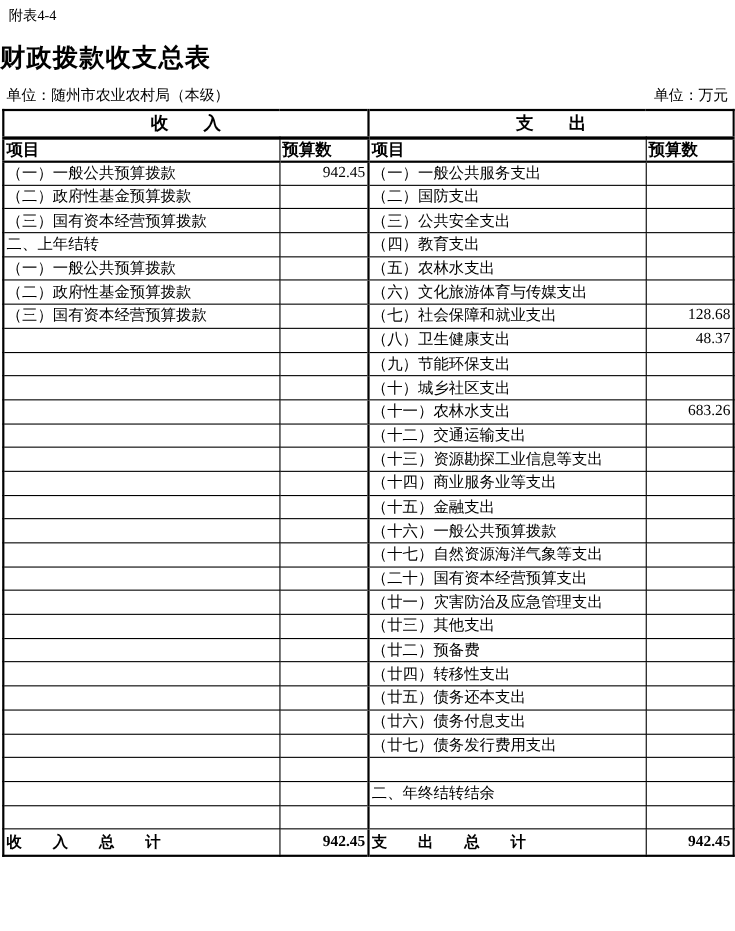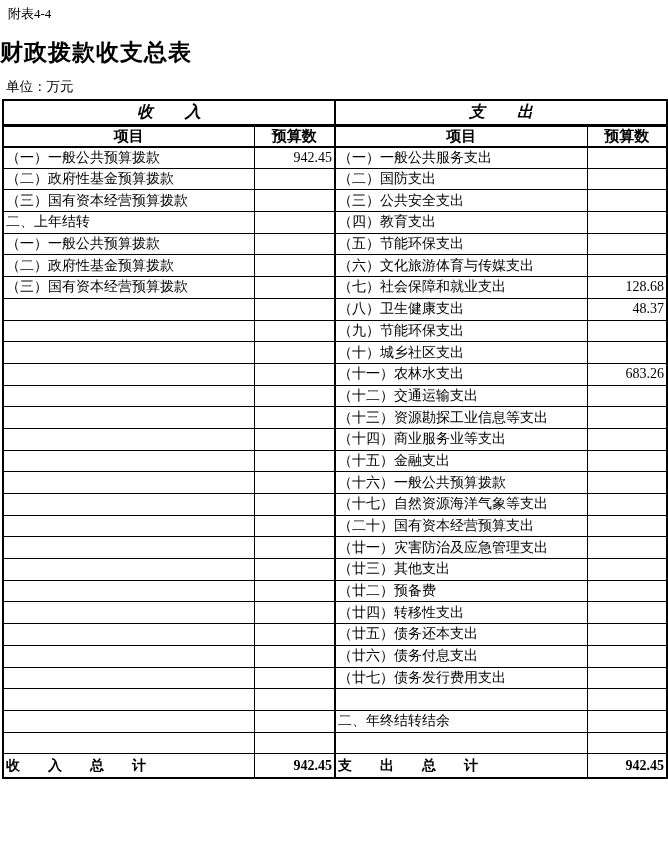--- a/index.html
+++ b/index.html
@@ -46,26 +46,25 @@
   col.c-item-l  { width: 251px; }
   col.c-val-l   { width: 81px;  }
   col.c-item-r  { width: 252px; }
   col.c-val-r   { width: 80px;  }
 
   tr.section-header th {
     height: 25px;
     font-size: 16px; font-weight: bold;
     text-align: center;
     border-bottom: 3px solid #000;
-    font-style: italic;
   }
   tr.col-header th {
     height: 18px;
     font-size: 15px; font-weight: bold;
-    text-align: center;
+    text-align: left;
     border-bottom: 2px solid #000;
   }
   tbody td { height: 21.7px; }
   td.item { text-align: left; padding-left: 4px; }
   td.num  { text-align: right; padding-right: 2px; }
   .sep-left { border-left: 2px solid #000 !important; margin-left: 40px; }
 
   tfoot td {
     height: 24px;
     font-weight: bold;
@@ -76,20 +75,21 @@
 </head>
 <body>
 
 <div class="page">
 
   <div class="annotation">附表4-4</div>
 
   <div class="title">财政拨款收支总表</div>
 
   <div class="unit-row">
+    <span>单位：随州市农业农村局（本级）</span>
     <span>单位：万元</span>
   </div>
 
   <table class="budget">
     <colgroup>
       <col class="c-item-l">
         <col class="c-val-l">
         <col class="c-item-r">
         <col class="c-val-r">
     </colgroup>
@@ -126,21 +126,21 @@
         </tr>
         <tr>
           <td class="item">二、上年结转</td>
           <td class="num"></td>
           <td class="item sep-left">（四）教育支出</td>
           <td class="num"></td>
         </tr>
         <tr>
           <td class="item">（一）一般公共预算拨款</td>
           <td class="num"></td>
-          <td class="item sep-left">（五）节能环保支出</td>
+          <td class="item sep-left">（五）农林水支出</td>
           <td class="num"></td>
         </tr>
         <tr>
           <td class="item">（二）政府性基金预算拨款</td>
           <td class="num"></td>
           <td class="item sep-left">（六）文化旅游体育与传媒支出</td>
           <td class="num"></td>
         </tr>
         <tr>
           <td class="item">（三）国有资本经营预算拨款</td>

